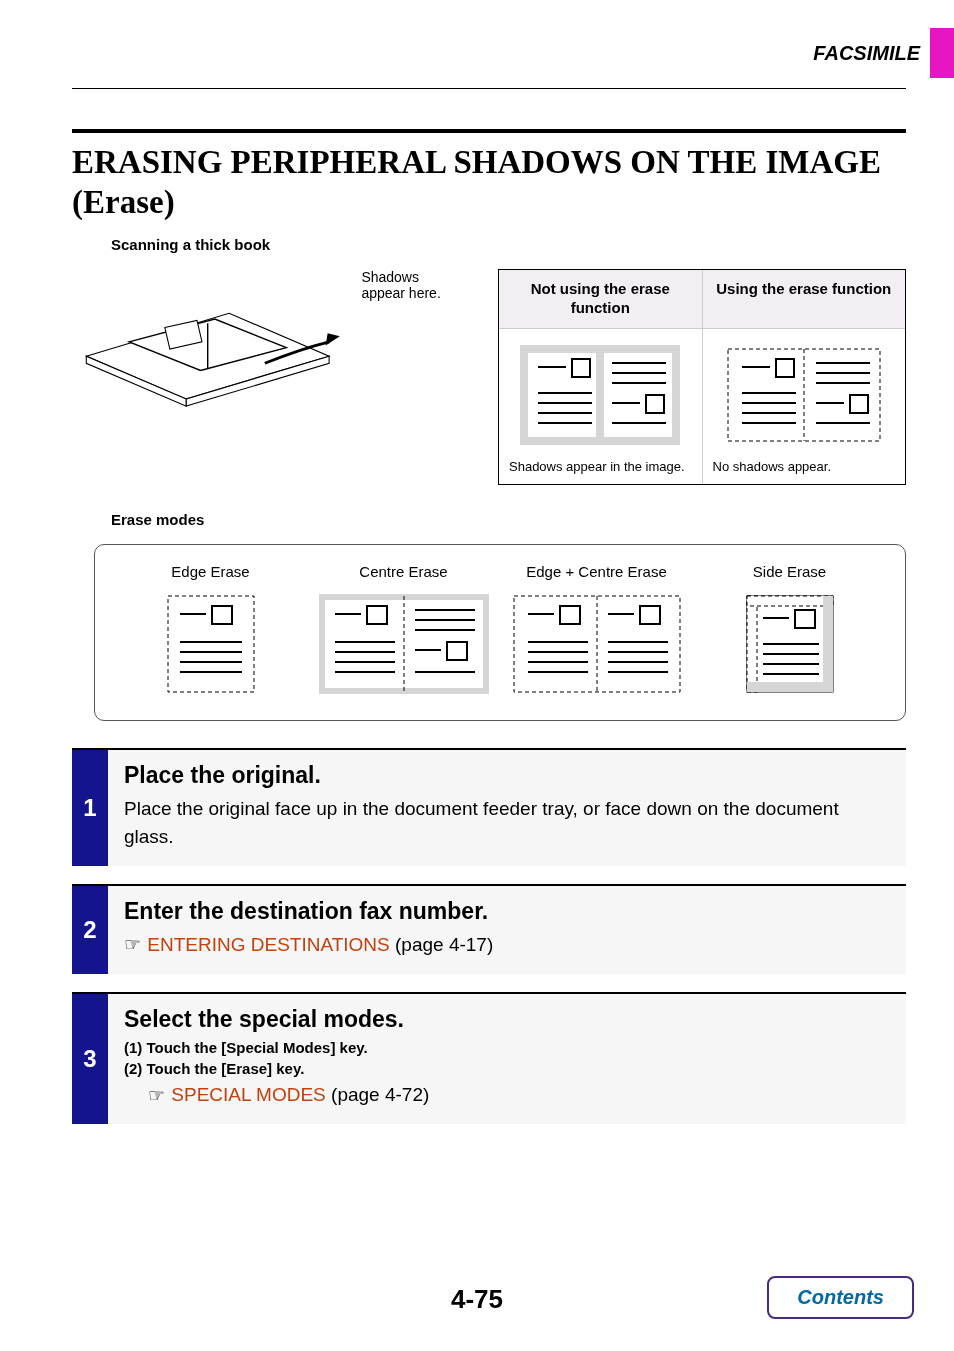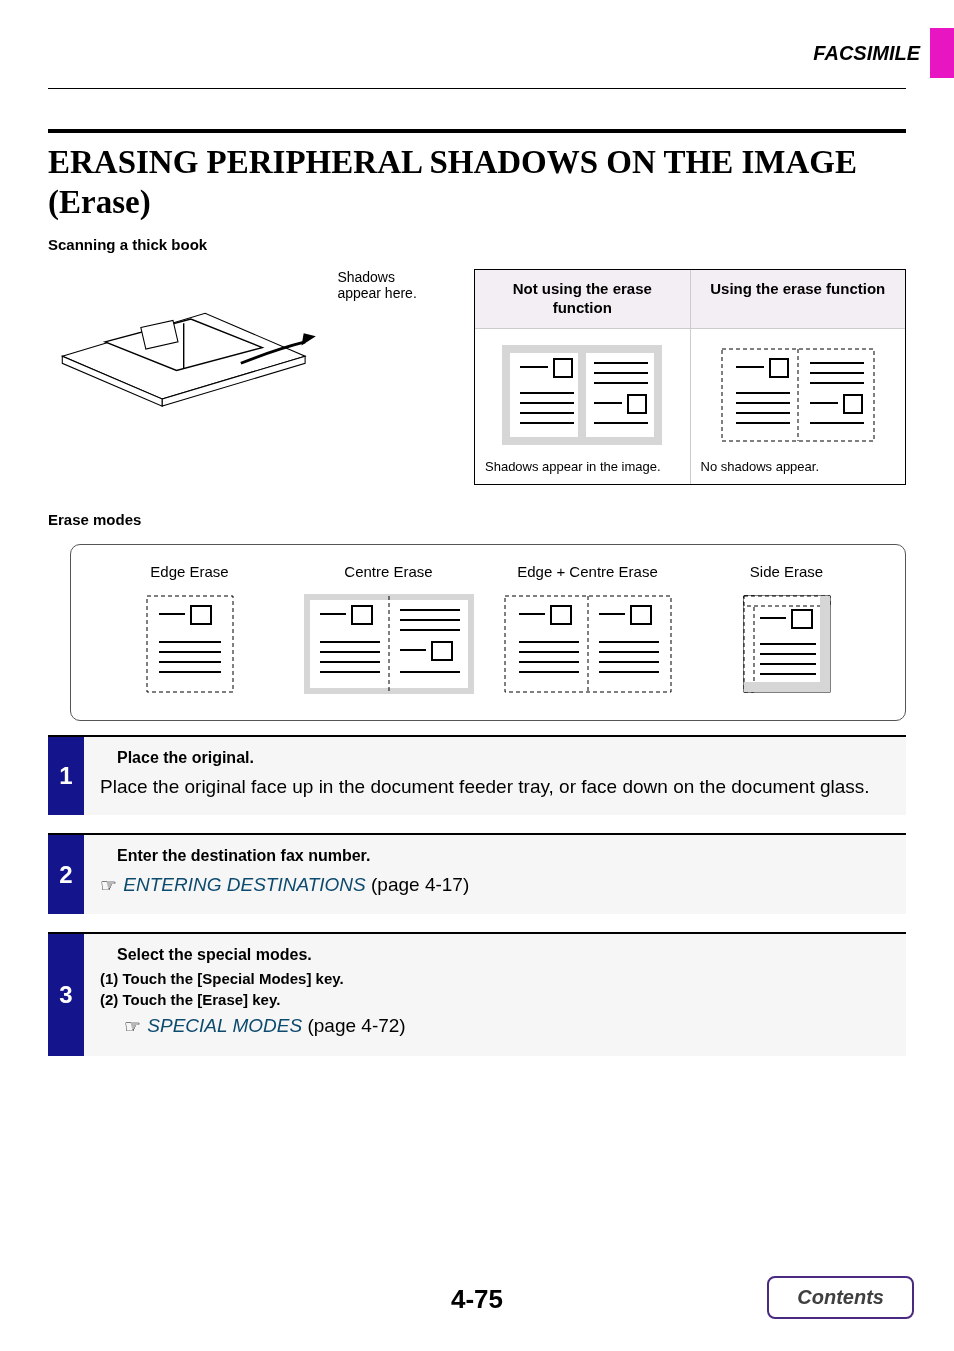--- a/index.html
+++ b/index.html
@@ -1,50 +1,50 @@
 <!DOCTYPE html>
 <html><head>
 <meta charset="utf-8">
 <style>
   * { box-sizing: border-box; margin: 0; padding: 0; }
   body { font-family: Arial, Helvetica, sans-serif; background: #fff; color: #000; }
-  .page { width: 954px; height: 1351px; position: relative; padding: 28px 48px 30px 48px; }
+  .page { width: 954px; height: 1351px; position: relative; padding: 28px 48px 30px 72px; }
   .header-row { display: flex; align-items: center; margin-bottom: 10px; }
   .header-label { flex: 1; text-align: right; font-style: italic; font-weight: bold; font-size: 20px; }
   .header-tab { width: 24px; height: 50px; background: #e815c2; margin-left: 10px; margin-right: -48px; }
   .thin-rule { border-top: 1px solid #000; margin-bottom: 40px; }
   .thick-rule { border-top: 4px solid #000; margin-bottom: 10px; }
   h1.title { font-size: 33px; font-weight: bold; line-height: 1.2; margin-bottom: 14px; font-family: Liberation Serif, serif; }
   .intro { font-size: 15px; line-height: 1.45; margin-bottom: 20px; }
-  .subhead { font-size: 15px; font-weight: bold; margin-bottom: 16px; }
+  .subhead { font-size: 15px; font-weight: bold; margin-bottom: 16px; margin-left: 39px; }
   .diagram-row { display: flex; gap: 36px; align-items: stretch; margin-bottom: 26px; }
   .book-col { width: 390px; display: flex; align-items: flex-start; }
   .book-col svg { margin-bottom: 6px; }
   .book-caption { font-size: 14px; margin-left: 18px; }
   .compare-box { flex: 1; border: 1px solid #000; padding: 0; }
   .compare-head { display: flex; }
   .compare-head > div { flex: 1; text-align: center; font-weight: bold; font-size: 15px; background: #f3eef3; padding: 10px 8px; border-bottom: 1px solid #ccc; line-height: 1.25; }
   .compare-head > div:first-child { border-right: 1px solid #ccc; }
   .compare-body { display: flex; }
   .compare-body > div { flex: 1; padding: 16px 10px 10px 10px; text-align: center; }
   .compare-body > div:first-child { border-right: 1px solid #ccc; }
   .compare-caption { font-size: 13px; margin-top: 10px; text-align: left; }
-  .modes-box { border: 1px solid #555; border-radius: 10px; padding: 18px 28px 22px 28px; display: flex; justify-content: space-around; gap: 18px; margin-left: 22px; margin-bottom: 14px; }
+  .modes-box { border: 1px solid #555; border-radius: 10px; padding: 18px 28px 22px 28px; display: flex; justify-content: space-around; gap: 18px; margin-left: 22px; margin-bottom: 27px; }
   .mode-col { text-align: center; flex: 1; }
   .mode-col .label { font-size: 15px; margin-bottom: 14px; }
   .step { display: flex; border-top: 2px solid #000; margin-bottom: 18px; }
   .step-num { width: 36px; background: #14148c; color: #fff; font-weight: bold; font-size: 24px; display: flex; align-items: center; justify-content: center; padding: 14px 0; }
   .step-body { flex: 1; background: #f6f6f6; padding: 12px 16px 14px 16px; }
-  .step-title { font-size: 16px; font-weight: bold; margin-bottom: 6px; margin-left: 17px; }
+  .step-title { font-size: 23px; font-weight: bold; margin-bottom: 6px; }
   .step-text { font-size: 19px; line-height: 1.5; }
-  .link { color: #0c4a6e; text-decoration: none; font-style: italic; }
+  .link { color: #c2410c; text-decoration: none; }
   .point-icon { display: inline-block; width: 16px; vertical-align: middle; margin-right: 2px; }
   .sub-num { font-size: 15px; font-weight: bold; margin: 4px 0 4px 0; }
   .page-footer { position: absolute; left: 0; right: 0; bottom: 36px; text-align: center; font-size: 26px; font-weight: bold; }
-  .contents-btn { position: absolute; right: 40px; bottom: 32px; border: 2px solid #4a2a80; border-radius: 8px; padding: 8px 28px; color: #404040; font-style: italic; font-weight: bold; font-size: 20px; background: #fff; cursor: pointer; }
+  .contents-btn { position: absolute; right: 40px; bottom: 32px; border: 2px solid #4a2a80; border-radius: 8px; padding: 8px 28px; color: #0369a1; font-style: italic; font-weight: bold; font-size: 20px; background: #fff; cursor: pointer; }
 </style>
 </head>
 <body>
 
 <div class="page">
 
   <div class="header-row">
     <div class="header-label">FACSIMILE</div>
     <div class="header-tab"></div>
   </div>

